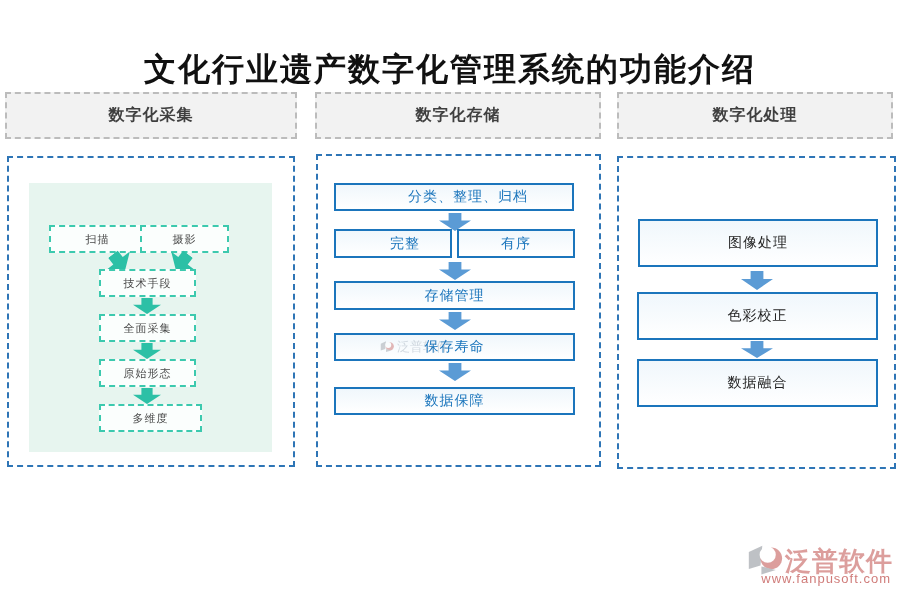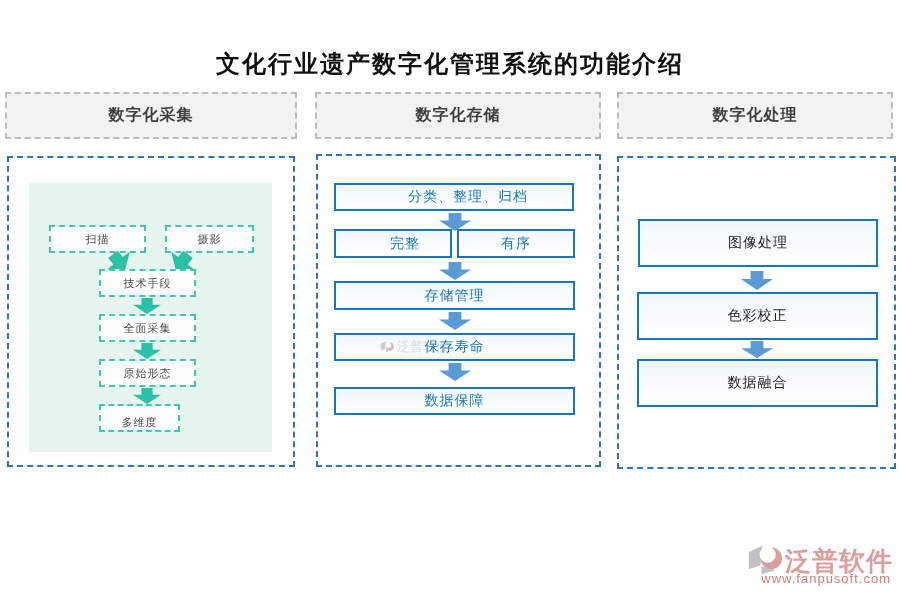--- a/index.html
+++ b/index.html
@@ -3,21 +3,21 @@
 <meta charset="utf-8">
 <style>
   html,body{margin:0;padding:0;}
   body{
     width:900px;height:600px;position:relative;background:#ffffff;
     font-family:"DejaVu Sans","Liberation Sans",sans-serif;overflow:hidden;
   }
   .title{
     position:absolute;left:0;top:48px;width:900px;margin:0;
     text-align:center;font-family:"DejaVu Serif","Liberation Serif",serif;
-    font-size:24px;font-weight:bold;color:#111;letter-spacing:2px;
+    font-size:32px;font-weight:bold;color:#111;letter-spacing:2px;
   }
   .col-header{
     position:absolute;top:92px;height:47px;
     background:#f2f2f2;border:2px dashed #bcbcbc;
     display:flex;align-items:center;justify-content:center;
     font-size:16px;font-weight:bold;color:#3f3f3f;letter-spacing:1px;
     box-sizing:border-box;
   }
   .panel{
     position:absolute;border:2px dashed #2e75b6;box-sizing:border-box;
@@ -71,21 +71,21 @@
   <div class="col-header" style="left:5px;width:292px;">数字化采集</div>
   <div class="col-header" style="left:315px;width:286px;">数字化存储</div>
   <div class="col-header" style="left:617px;width:276px;">数字化处理</div>
 
   <div class="panel" style="left:7px;top:156px;width:288px;height:311px;">
     <div class="mint-bg" style="left:20px;top:25px;width:243px;height:269px;"></div>
 
     <div class="box box-teal" style="left:40px;top:67px;width:97px;height:28px;">
       <span class="box-label">扫描</span>
     </div>
-    <div class="box box-teal" style="left:156px;top:67px;width:89px;height:28px;">
+    <div class="box box-teal" style="left:131px;top:67px;width:89px;height:28px;">
       <span class="box-label">摄影</span>
     </div>
 
     <div class="arr teal" style="left:95px;top:94px;width:30px;height:20px;transform:rotate(-38deg);"></div>
     <div class="arr teal" style="left:158px;top:94px;width:30px;height:20px;transform:rotate(38deg);"></div>
 
     <div class="box box-teal" style="left:90px;top:111px;width:97px;height:28px;">
       <span class="box-label">技术手段</span>
     </div>
     <div class="arr teal" style="left:124px;top:140px;width:28px;height:16px;"></div>
@@ -93,21 +93,21 @@
     <div class="box box-teal" style="left:90px;top:156px;width:97px;height:28px;">
       <span class="box-label">全面采集</span>
     </div>
     <div class="arr teal" style="left:124px;top:185px;width:28px;height:16px;"></div>
 
     <div class="box box-teal" style="left:90px;top:201px;width:97px;height:28px;">
       <span class="box-label">原始形态</span>
     </div>
     <div class="arr teal" style="left:124px;top:230px;width:28px;height:16px;"></div>
 
-    <div class="box box-teal" style="left:90px;top:246px;width:81px;height:28px;align-items:flex-end;">
+    <div class="box box-teal" style="left:90px;top:246px;width:103px;height:28px;">
       <span class="box-label">多维度</span>
     </div>
   </div>
 
   <div class="panel" style="left:316px;top:154px;width:285px;height:313px;">
 
     <div class="box box-blue" style="left:16px;top:27px;width:240px;height:28px;padding-left:28px;">
       <span class="box-label">分类、整理、归档</span>
     </div>
     <div class="arr blue" style="left:121px;top:57px;width:32px;height:18px;"></div>

